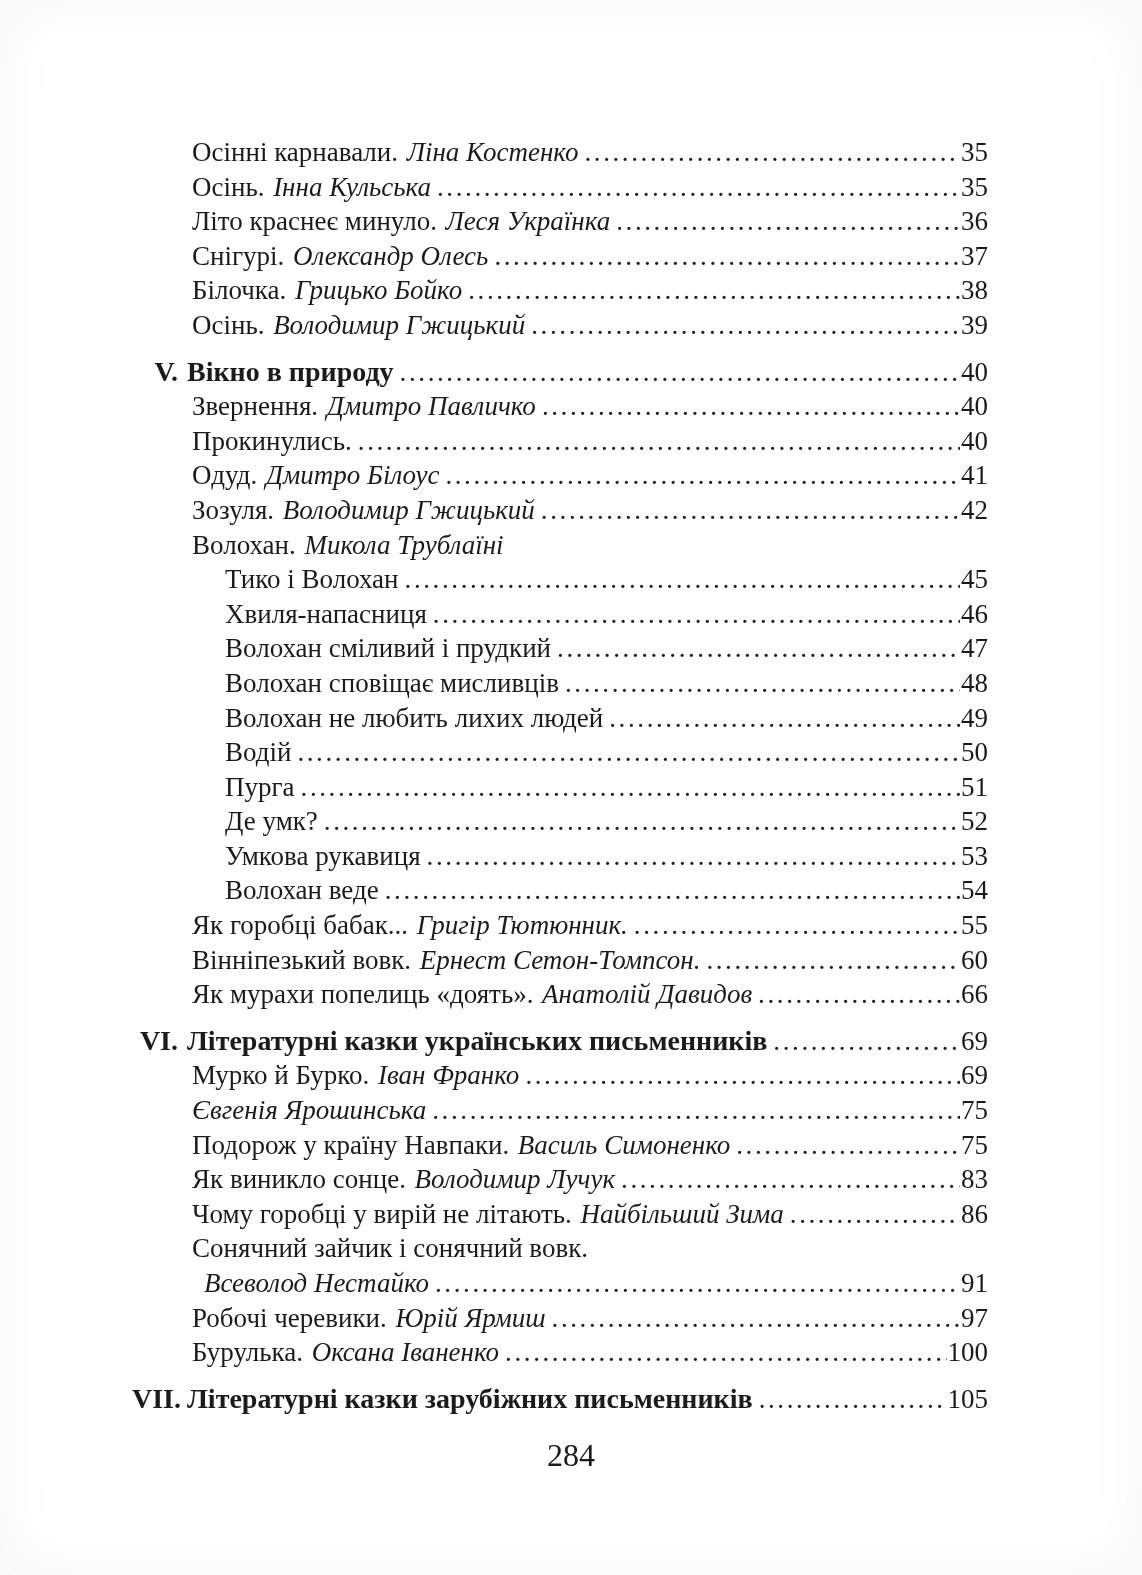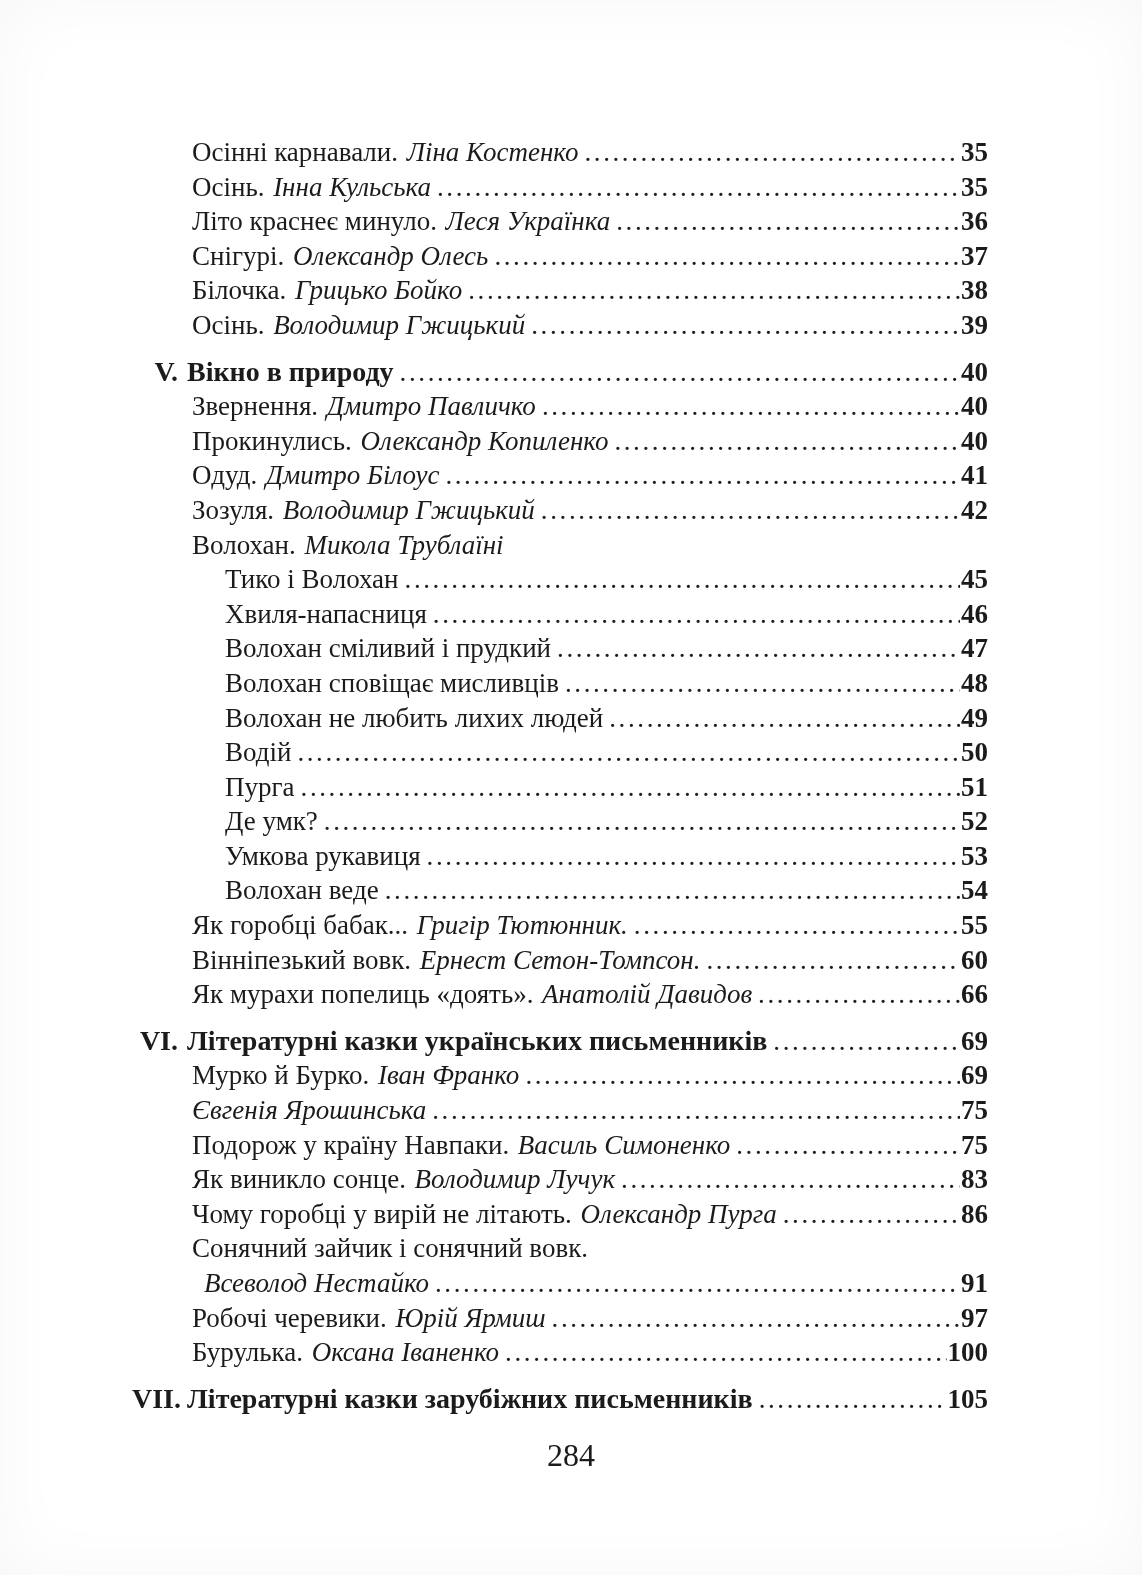--- a/index.html
+++ b/index.html
@@ -56,21 +56,21 @@
     font-weight: normal;
     font-size: 27px;
   }
   .dots::after {
     content: "................................................................................................................................................................";
     letter-spacing: 2.6px;
   }
   .pg {
     flex: 0 0 auto;
     text-align: right;
-    font-weight: bold;
+    font-weight: normal;
     font-size: 27px;
   }
   .folio {
     position: absolute;
     left: 0; top: 1437px;
     width: 1142px;
     text-align: center;
     font-size: 32px;
   }
 </style>
@@ -122,21 +122,20 @@
         <span class="pg">40</span>
       </div>
       <div class="row entry">
         <span class="title">Звернення.</span>
         <span class="author">Дмитро Павличко</span>
         <span class="dots"></span>
         <span class="pg">40</span>
       </div>
       <div class="row entry">
         <span class="title">Прокинулись.</span>
-        <span class="author">Олександр Копиленко</span>
         <span class="dots"></span>
         <span class="pg">40</span>
       </div>
       <div class="row entry">
         <span class="title">Одуд.</span>
         <span class="author">Дмитро Білоус</span>
         <span class="dots"></span>
         <span class="pg">41</span>
       </div>
       <div class="row entry">
@@ -241,21 +240,21 @@
         <span class="pg">75</span>
       </div>
       <div class="row entry">
         <span class="title">Як виникло сонце.</span>
         <span class="author">Володимир Лучук</span>
         <span class="dots"></span>
         <span class="pg">83</span>
       </div>
       <div class="row entry">
         <span class="title">Чому горобці у вирій не літають.</span>
-        <span class="author">Олександр Пурга</span>
+        <span class="author">Найбільший Зима</span>
         <span class="dots"></span>
         <span class="pg">86</span>
       </div>
       <div class="row entry">
         <span class="title">Сонячний зайчик і сонячний вовк.</span>
       </div>
       <div class="row cont">
         <span class="author">Всеволод Нестайко</span>
         <span class="dots"></span>
         <span class="pg">91</span>

